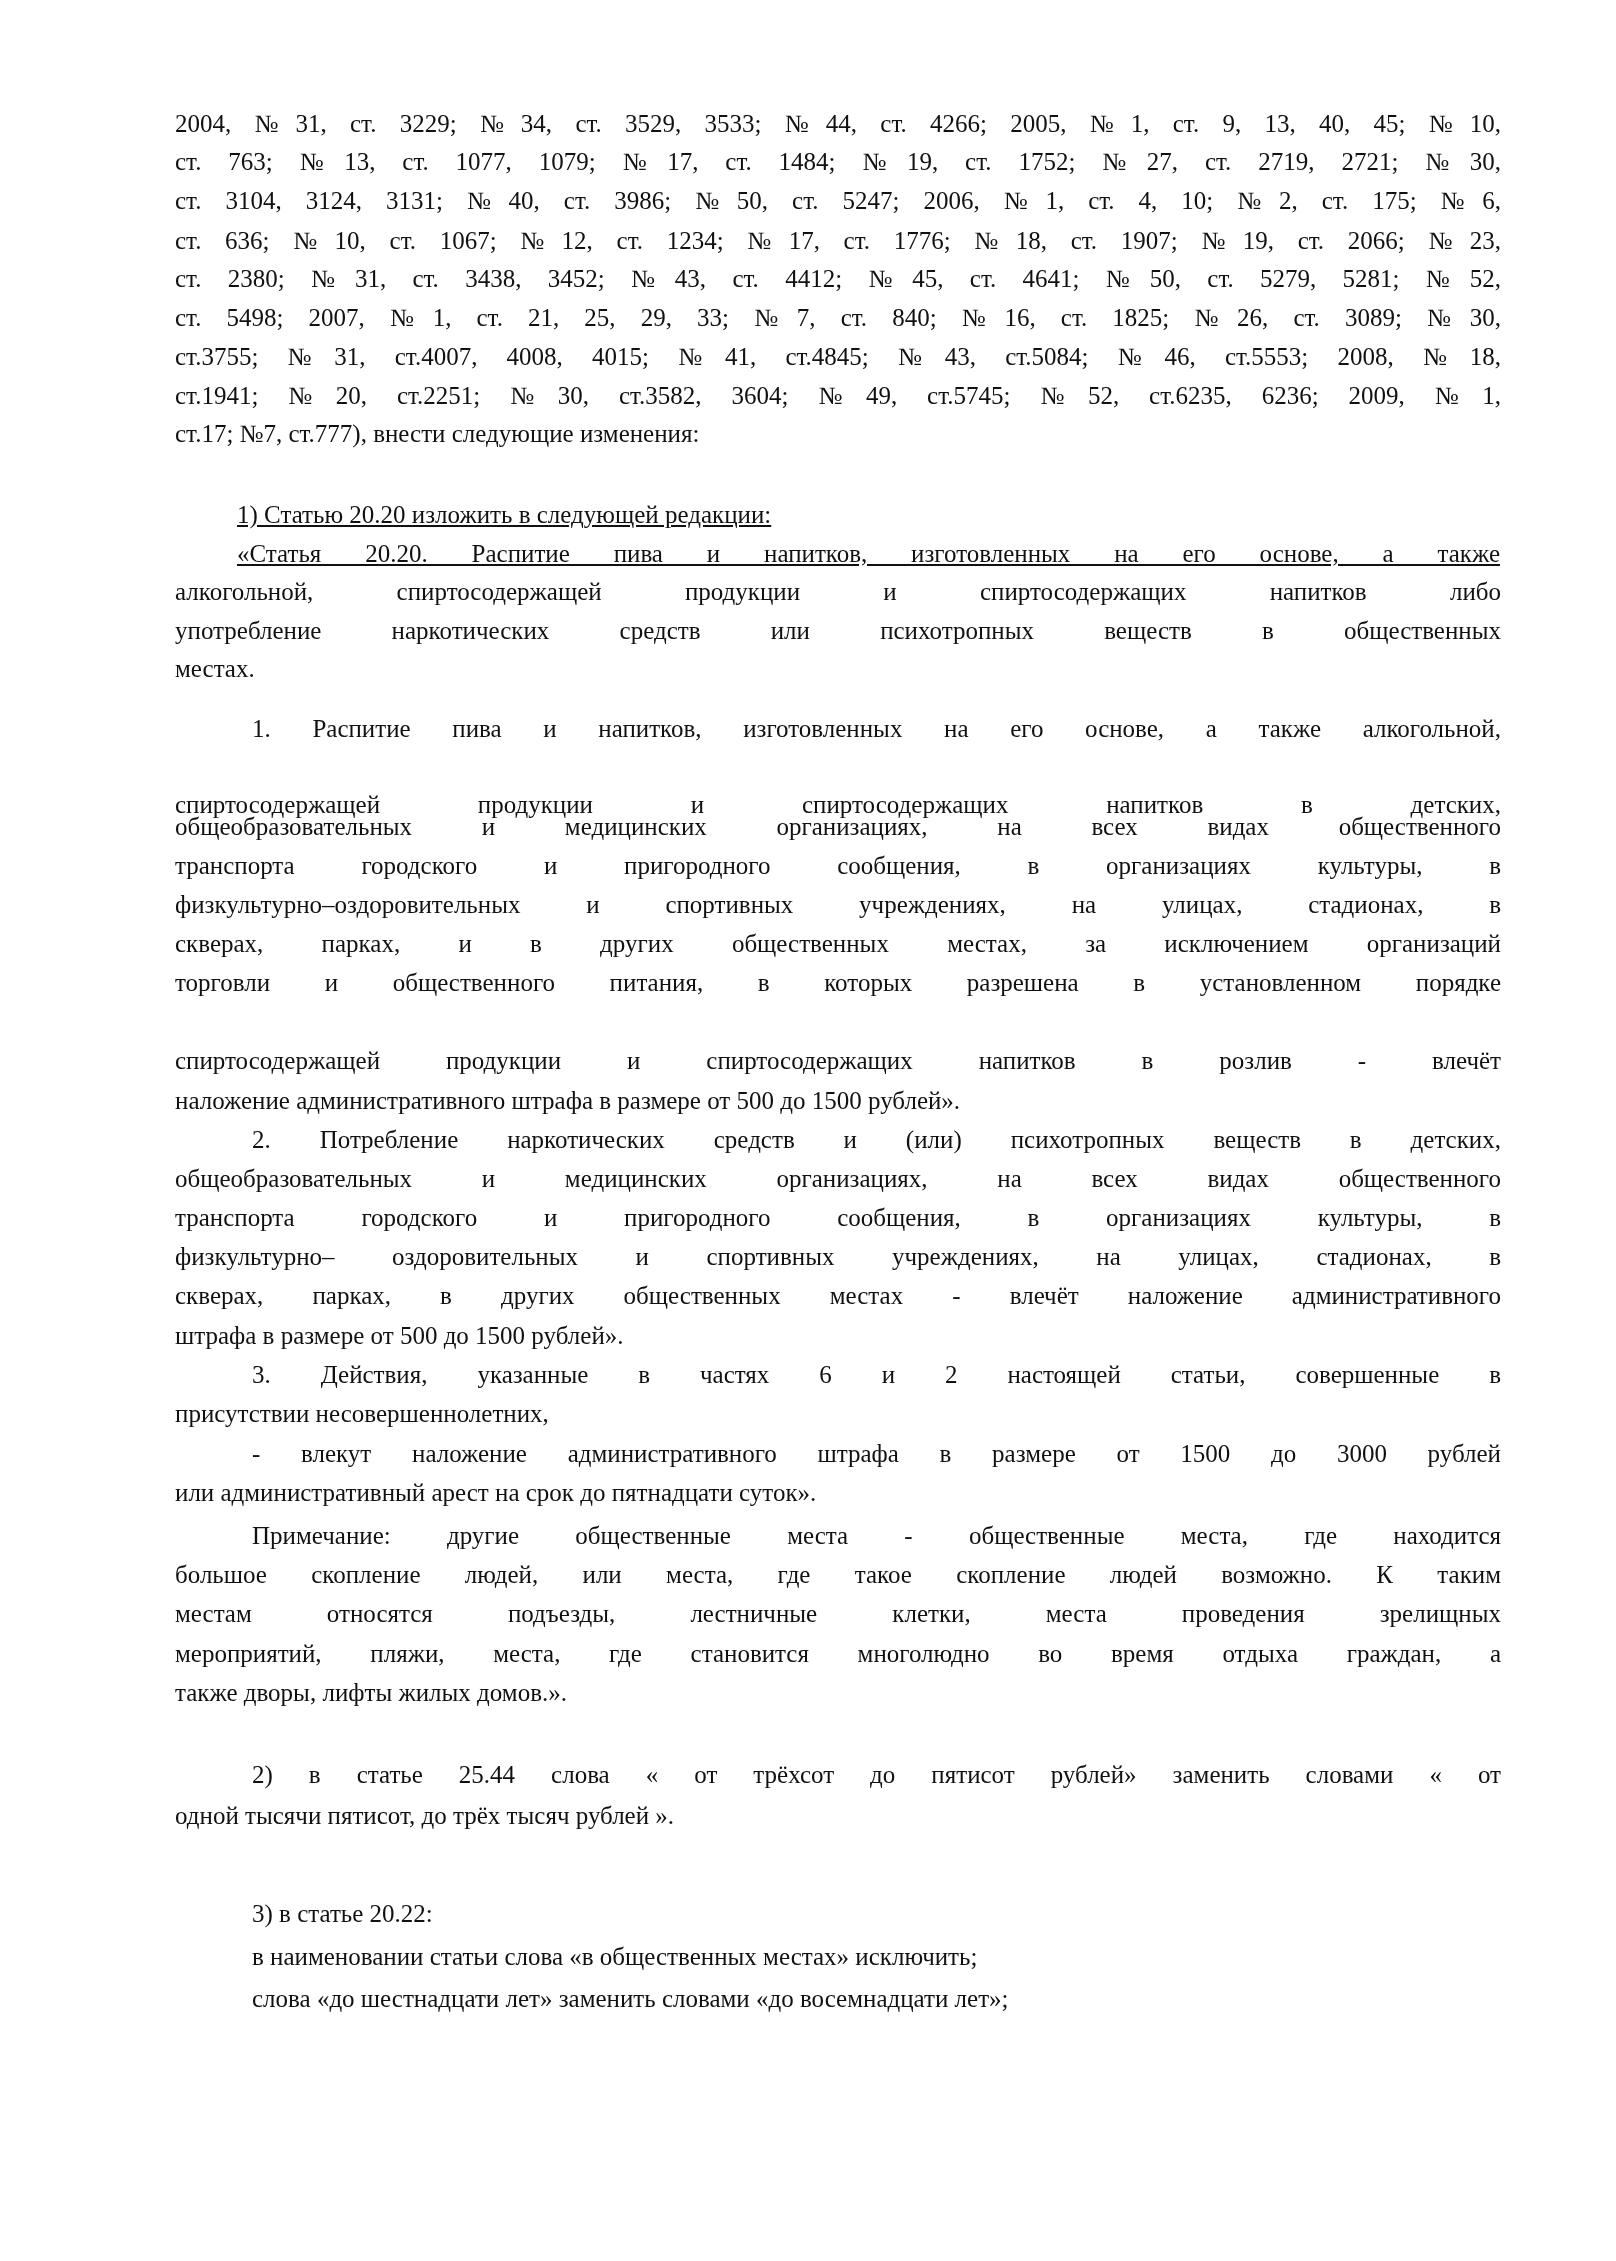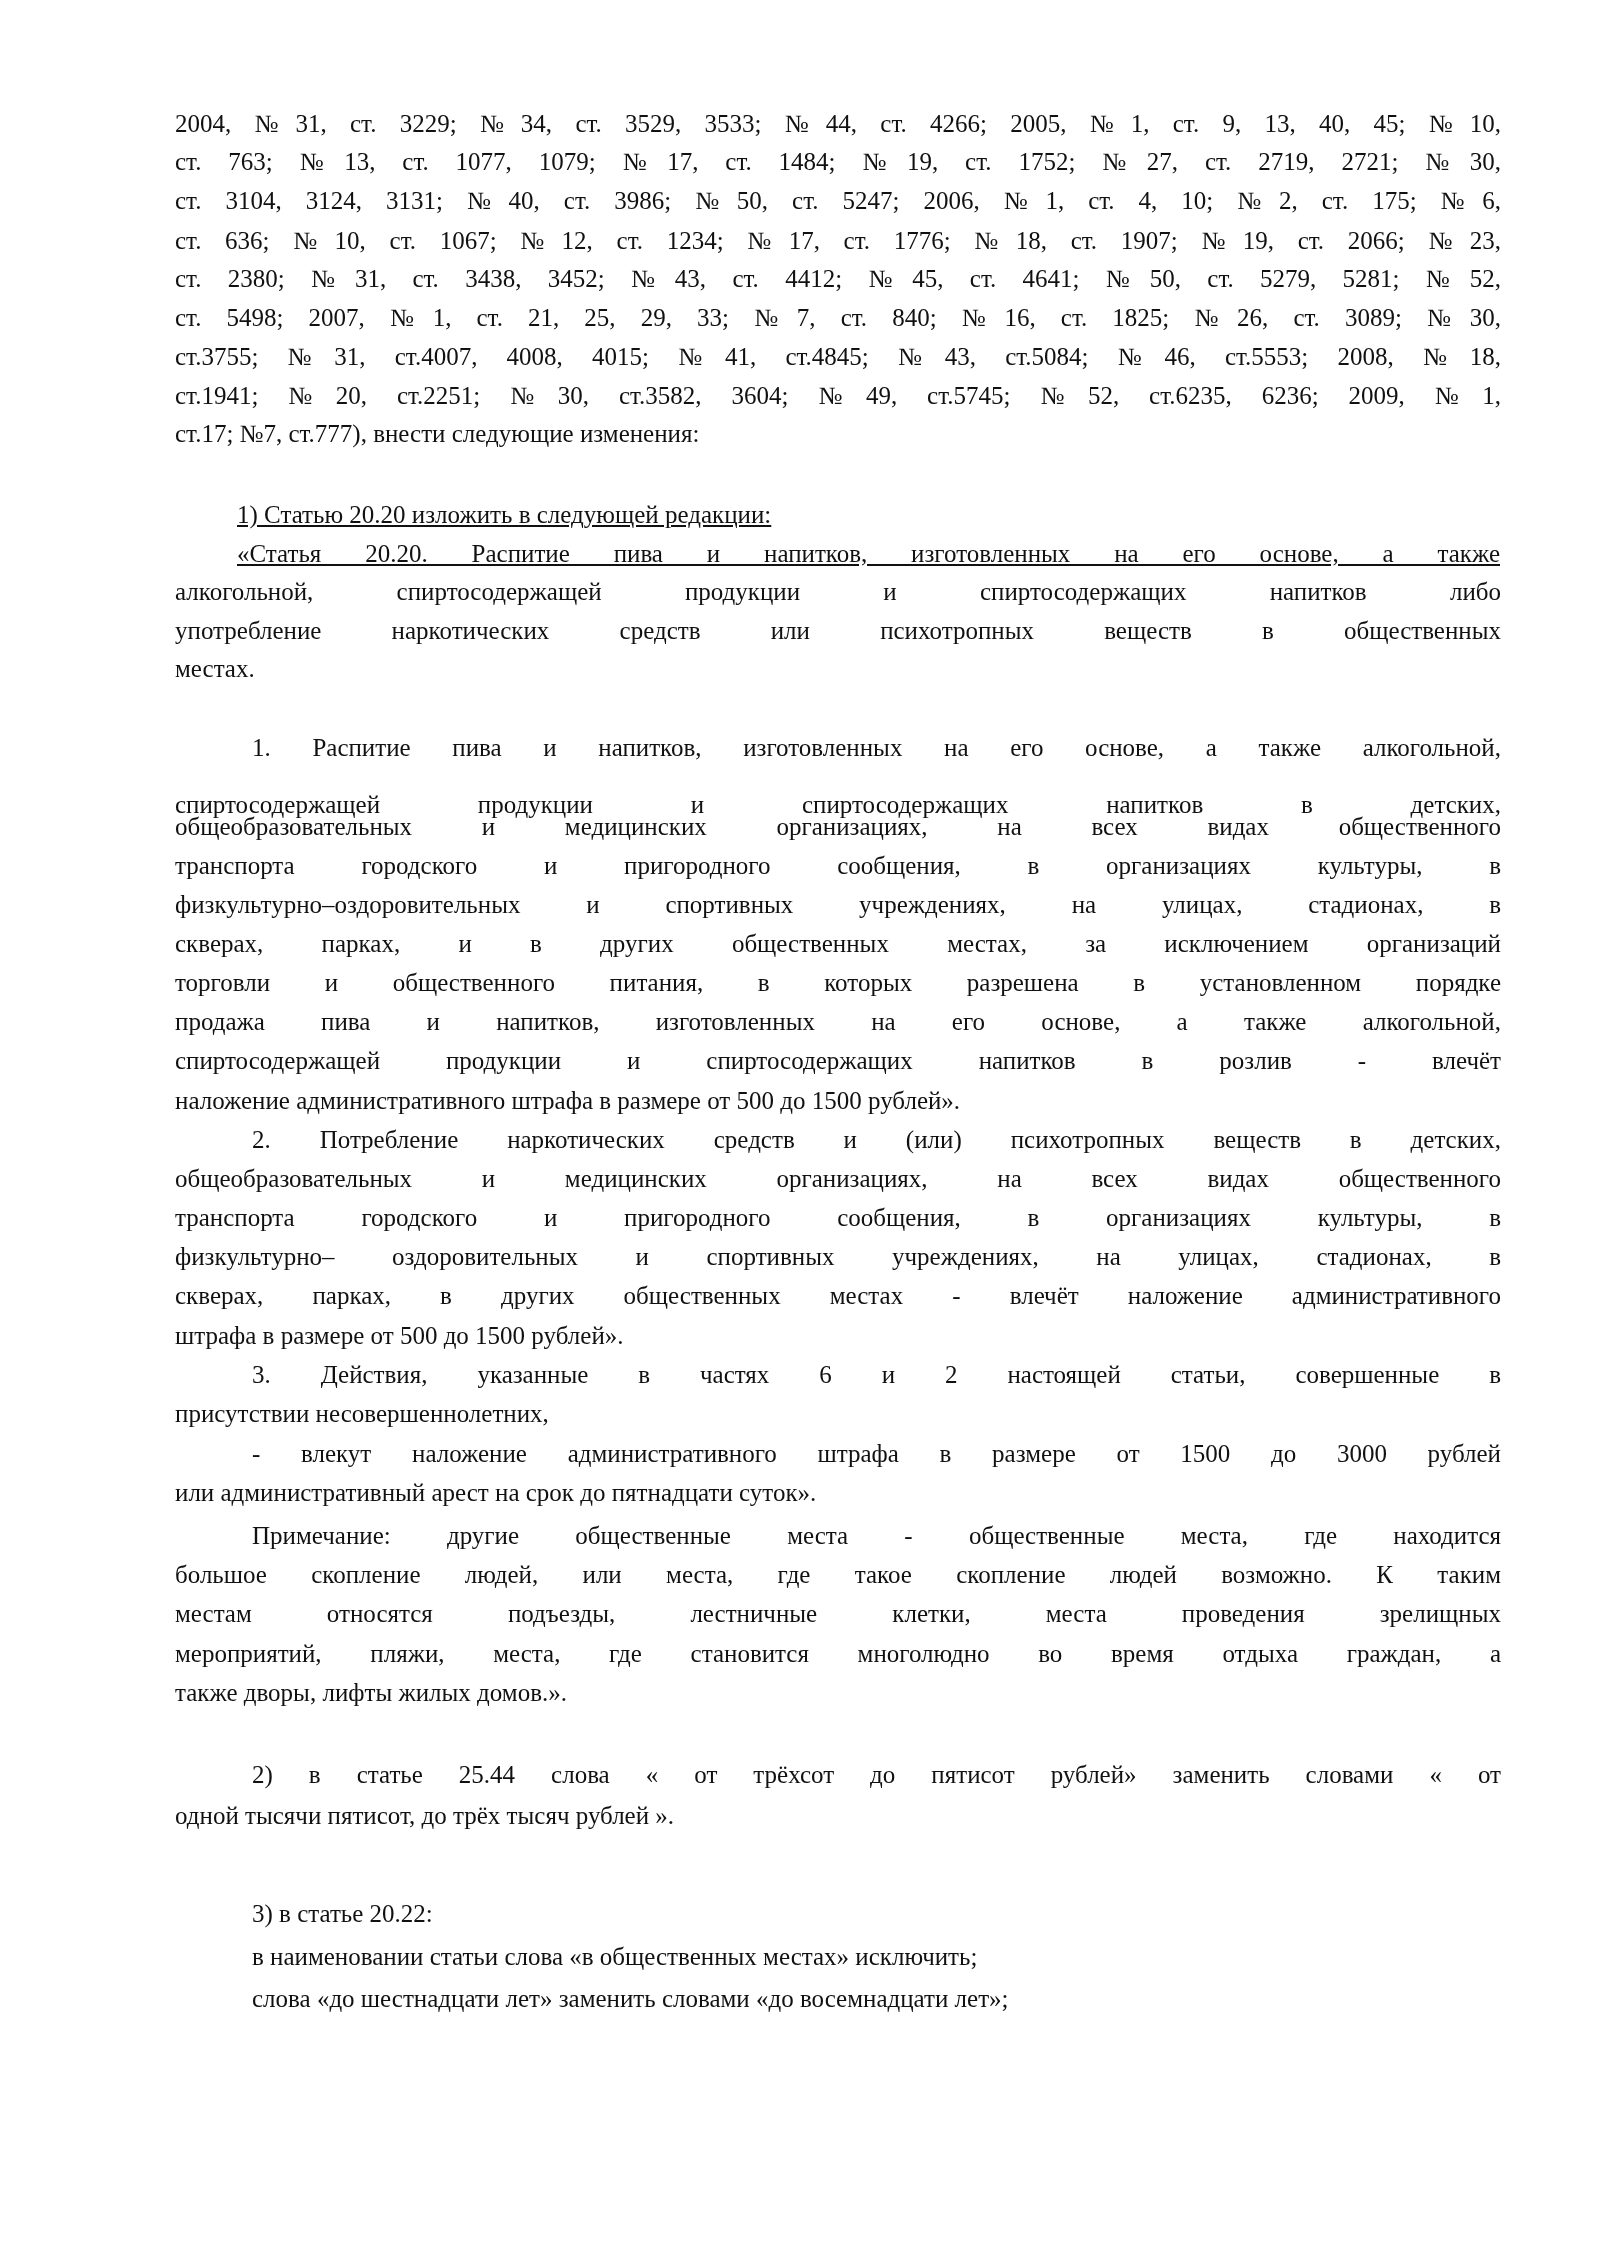--- a/index.html
+++ b/index.html
@@ -38,28 +38,27 @@
   <div class="ln" style="top:375px">ст.1941; №20, ст.2251; №30, ст.3582, 3604; №49, ст.5745; №52, ст.6235, 6236; 2009, №1,</div>
   <div class="ln last" style="top:413px">ст.17; №7, ст.777),  внести следующие изменения:</div>
 
   <div class="ln ind2 last" style="top:494px">1) Статью 20.20 изложить в следующей редакции:</div>
 
   <div class="ln ind2" style="top:533px">«Статья 20.20. Распитие пива и напитков,  изготовленных на его основе, а также</div>
   <div class="ln" style="top:571px">алкогольной,  спиртосодержащей продукции и спиртосодержащих напитков либо</div>
   <div class="ln" style="top:610px">употребление наркотических средств или психотропных веществ в общественных</div>
   <div class="ln last" style="top:648px">местах.</div>
 
-  <div class="ln ind" style="top:727px">1. Распитие пива и напитков, изготовленных на его основе, а также алкогольной,</div>
+  <div class="ln ind" style="top:708px">1. Распитие пива и напитков, изготовленных на его основе, а также алкогольной,</div>
   <div class="ln" style="top:784px">спиртосодержащей продукции и спиртосодержащих напитков в детских,</div>
   <div class="ln" style="top:806px">общеобразовательных и медицинских организациях, на всех видах общественного</div>
   <div class="ln" style="top:845px">транспорта городского и пригородного сообщения, в организациях культуры, в</div>
   <div class="ln" style="top:923px">скверах, парках, и в других общественных местах, за исключением организаций</div>
   <div class="ln" style="top:884px">физкультурно–оздоровительных и спортивных учреждениях, на улицах, стадионах, в</div>
   <div class="ln" style="top:962px">торговли и общественного питания, в которых разрешена в установленном порядке</div>
-  <div class="ln" style="top:1001px">продажа пива и напитков, изготовленных на его основе, а также алкогольной,</div>
   <div class="ln" style="top:1040px">спиртосодержащей продукции и спиртосодержащих напитков  в розлив  - влечёт</div>
   <div class="ln last" style="top:1080px">наложение административного штрафа в размере от 500 до 1500 рублей».</div>
 
   <div class="ln ind" style="top:1119px">2. Потребление наркотических средств и (или) психотропных веществ  в детских,</div>
   <div class="ln" style="top:1158px">общеобразовательных и медицинских организациях, на всех видах общественного</div>
   <div class="ln" style="top:1197px">транспорта городского и пригородного сообщения, в организациях культуры, в</div>
   <div class="ln" style="top:1236px">физкультурно– оздоровительных и спортивных учреждениях, на улицах, стадионах, в</div>
   <div class="ln" style="top:1275px">скверах, парках, в других общественных местах - влечёт наложение административного</div>
   <div class="ln last" style="top:1315px">штрафа в размере от 500 до 1500 рублей».</div>
 

